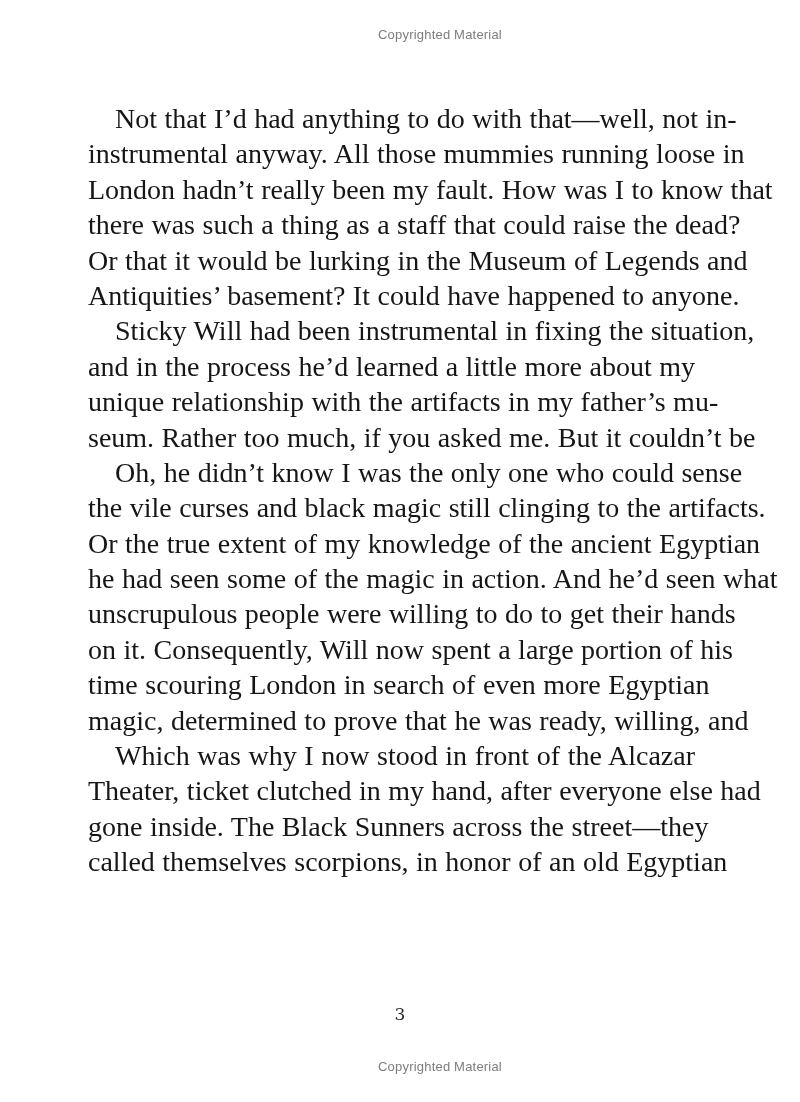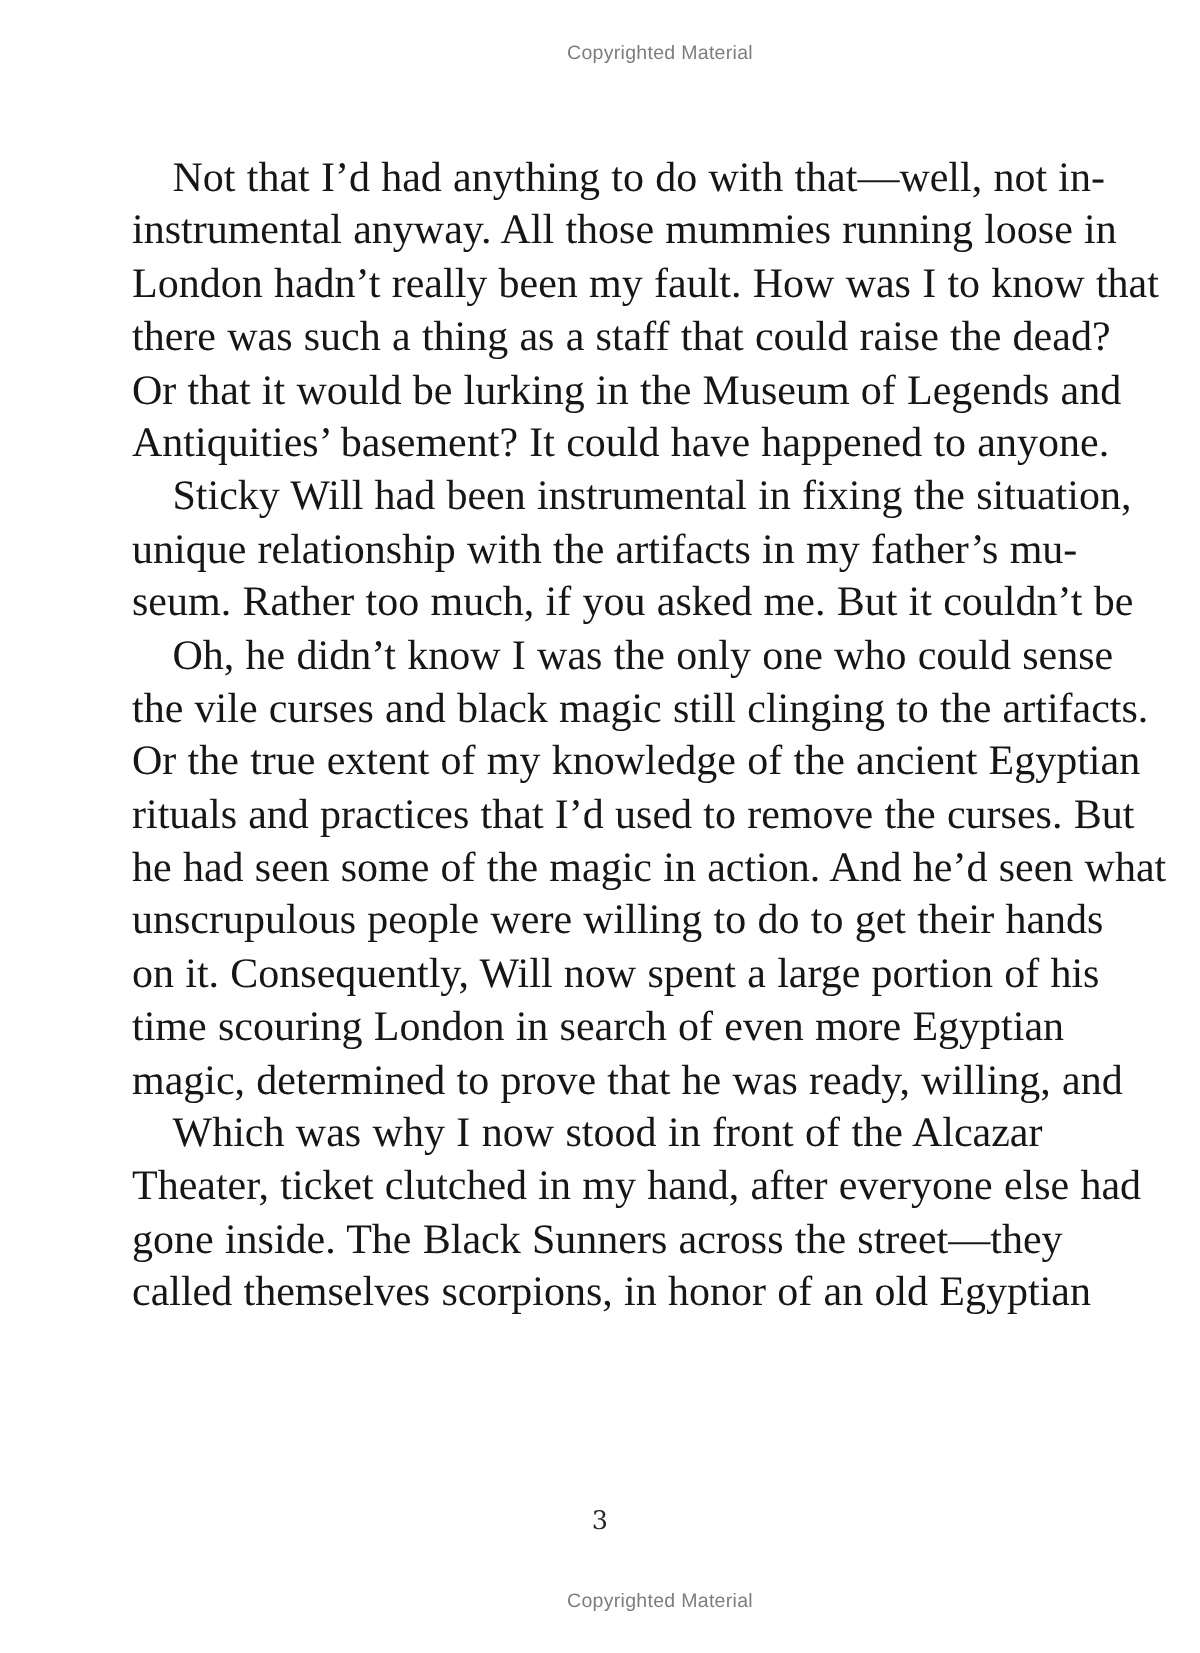--- a/index.html
+++ b/index.html
@@ -74,28 +74,28 @@
       <div class="para">
         <div class="line first">Not that I’d had anything to do with that—well, not in-</div>
         <div class="line">instrumental anyway. All those mummies running loose in</div>
         <div class="line">London hadn’t really been my fault. How was I to know that</div>
         <div class="line">there was such a thing as a staff that could raise the dead?</div>
         <div class="line">Or that it would be lurking in the Museum of Legends and</div>
         <div class="line last">Antiquities’ basement? It could have happened to anyone.</div>
       </div>
       <div class="para">
         <div class="line first">Sticky Will had been instrumental in fixing the situation,</div>
+        <div class="line">and in the process he’d learned a little more about my</div>
         <div class="line">unique relationship with the artifacts in my father’s mu-</div>
         <div class="line">seum. Rather too much, if you asked me. But it couldn’t be</div>
       </div>
       <div class="para">
         <div class="line first">Oh, he didn’t know I was the only one who could sense</div>
         <div class="line">the vile curses and black magic still clinging to the artifacts.</div>
         <div class="line">Or the true extent of my knowledge of the ancient Egyptian</div>
-        <div class="line">rituals and practices that I’d used to remove the curses. But</div>
         <div class="line">he had seen some of the magic in action. And he’d seen what</div>
         <div class="line">unscrupulous people were willing to do to get their hands</div>
         <div class="line">on it. Consequently, Will now spent a large portion of his</div>
         <div class="line">time scouring London in search of even more Egyptian</div>
         <div class="line">magic, determined to prove that he was ready, willing, and</div>
       </div>
       <div class="para">
         <div class="line first">Which was why I now stood in front of the Alcazar</div>
         <div class="line">Theater, ticket clutched in my hand, after everyone else had</div>
         <div class="line">gone inside. The Black Sunners across the street—they</div>

